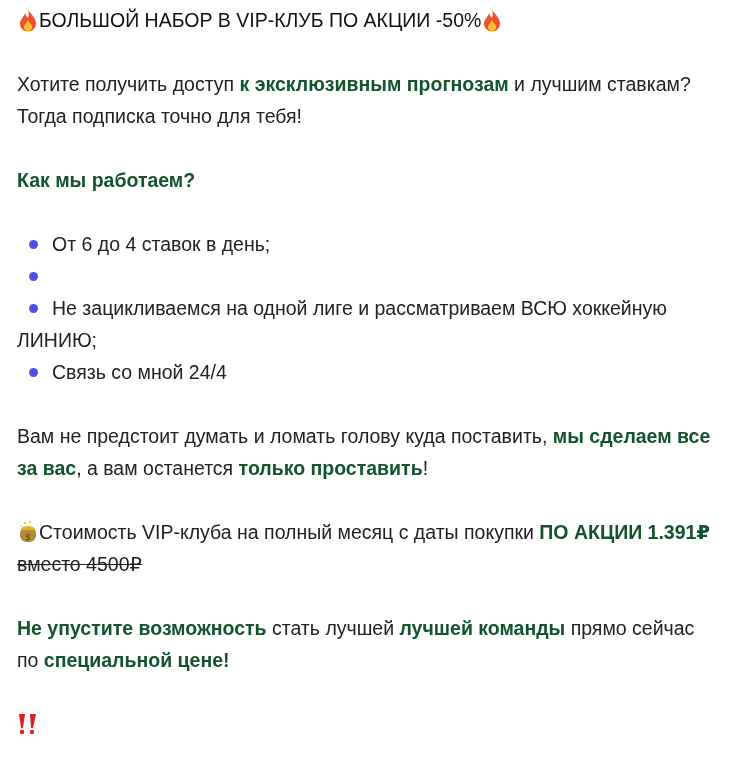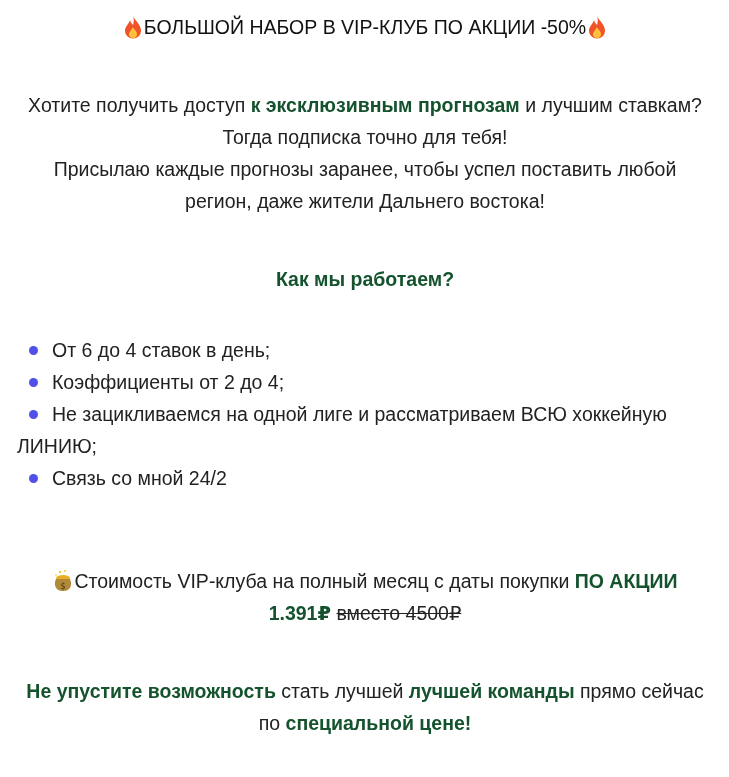--- a/index.html
+++ b/index.html
@@ -4,21 +4,21 @@
   <style>
     html, body { margin: 0; padding: 0; background: #ffffff; }
     body {
       width: 729px; height: 777px; overflow: hidden;
       font-family: "Liberation Sans", "DejaVu Sans", sans-serif;
       color: #222222;
       font-size: 19.5px;
       line-height: 32px;
     }
     .msg { padding: 4px 16px 0 17px; }
-    .p { margin: 7px; text-align: center; }
+    .p { margin: 0; }
     .gap { height: 32px; }
     b { font-weight: bold; color: #14532d; }
     .strike { text-decoration: line-through; }
     .bullet {
       display: inline-block; width: 9px; height: 9px; border-radius: 50%;
       background: #5050e8; margin: 0 14px 2px 12px; vertical-align: middle;
     }
     .emoji { display: inline-block; vertical-align: -5px; width: 22px; height: 24px; }
     .title { font-weight: normal; color: #111; }
   </style>
@@ -34,38 +34,40 @@
     </svg><span>БОЛЬШОЙ НАБОР В VIP-КЛУБ ПО АКЦИИ -50%</span><svg class="emoji" viewBox="0 0 22 24">
       <path d="M11 1 C13 6 19 9 19 16 A8 7.5 0 0 1 3 16 C3 11 7 9 8 5 C9 8 10 9 11 10 C12 7 12 4 11 1Z" fill="#f0522a"></path>
       <path d="M11 12 C12 15 15 16 15 19 A4 4 0 0 1 7 19 C7 17 9 16 11 12Z" fill="#ffc23a"></path>
     </svg>
   </p>
 
   <div class="gap"></div>
 
   <p class="p">
     <span>Хотите получить доступ </span><b>к эксклюзивным прогнозам</b><span> и лучшим ставкам? Тогда подписка точно для тебя!</span><br>
-    <span>Присылаю каждые прогнозы заранее, чтобы успел поставить любой регион, даже  жители Дальнего востока!</span>
   </p>
 
   <div class="gap"></div>
 
   <p class="p"><b>Как мы работаем?</b></p>
 
   <div class="gap"></div>
 
   <div>
     <div><span class="bullet"></span><span>От 6 до 4 ставок в день;</span></div>
-    <div><span class="bullet"></span><span>Коэффициенты от 2 до 4;</span></div>
+    <div><span class="bullet"></span></div>
     <div><span class="bullet"></span><span>Не зацикливаемся на одной лиге и рассматриваем ВСЮ хоккейную ЛИНИЮ;</span></div>
-    <div><span class="bullet"></span><span>Связь со мной 24/2</span></div>
+    <div><span class="bullet"></span><span>Связь со мной 24/4</span></div>
   </div>
 
   <div class="gap"></div>
 
+  <p class="p">
+    <span>Вам не предстоит думать и ломать голову куда поставить, </span><b>мы сделаем все за вас</b><span>, а вам останется </span><b>только проставить</b><span>!</span>
+  </p>
 
   <div class="gap"></div>
 
   <p class="p">
     <svg class="emoji" viewBox="0 0 22 24">
       <circle cx="8" cy="3" r="1.2" fill="#f4c430"></circle>
         <circle cx="13" cy="2" r="1" fill="#f4c430"></circle>
         <circle cx="4" cy="6" r="0.8" fill="#f4c430"></circle>
       <ellipse cx="11" cy="9" rx="7" ry="3" fill="#e8b020"></ellipse>
       <path d="M4 10 C2 14 2 22 11 22 C20 22 20 14 18 10Z" fill="#b08a3a"></path>

